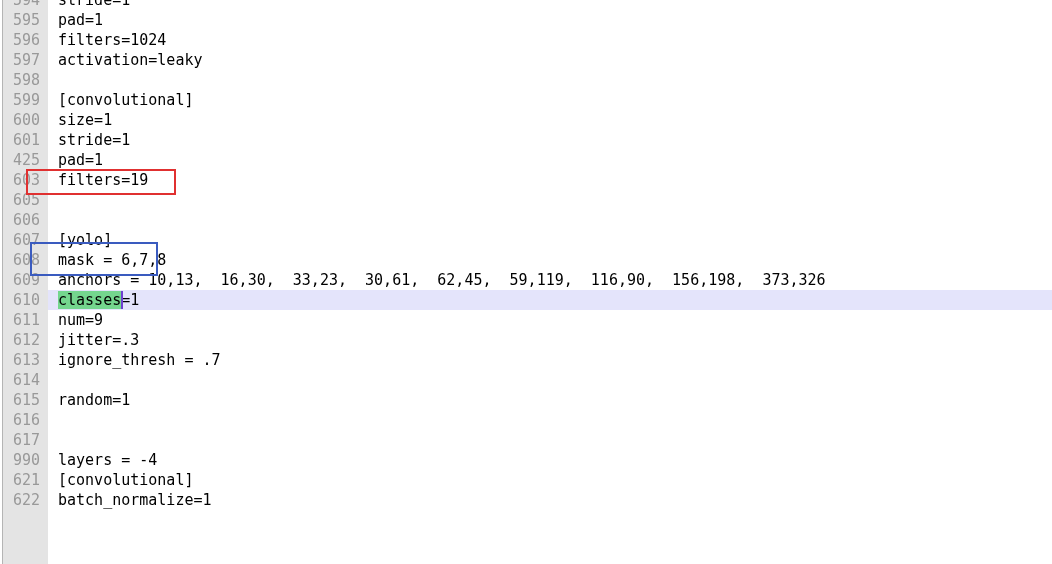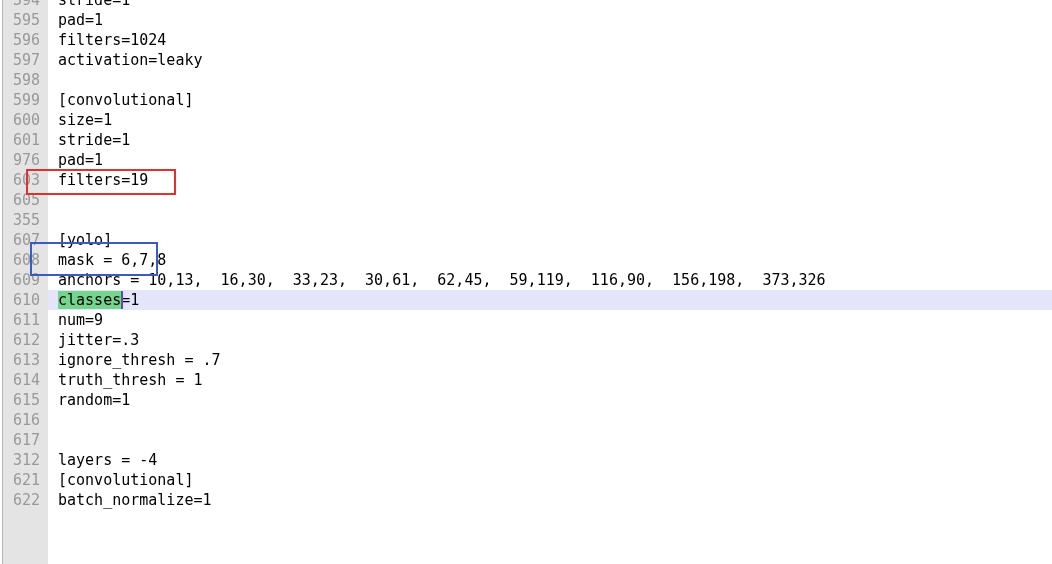--- a/index.html
+++ b/index.html
@@ -145,36 +145,36 @@
 
   <div class="surface" id="surface">
       <div class="row"><div class="lineno">594</div><div class="code">stride=1</div></div>
       <div class="row"><div class="lineno">595</div><div class="code">pad=1</div></div>
       <div class="row"><div class="lineno">596</div><div class="code">filters=1024</div></div>
       <div class="row"><div class="lineno">597</div><div class="code">activation=leaky</div></div>
       <div class="row"><div class="lineno">598</div><div class="code"></div></div>
       <div class="row"><div class="lineno">599</div><div class="code">[convolutional]</div></div>
       <div class="row"><div class="lineno">600</div><div class="code">size=1</div></div>
       <div class="row"><div class="lineno">601</div><div class="code">stride=1</div></div>
-      <div class="row"><div class="lineno">976</div><div class="code">pad=1</div></div>
+      <div class="row"><div class="lineno">425</div><div class="code">pad=1</div></div>
       <div class="row"><div class="lineno">603</div><div class="code">filters=19</div></div>
       <div class="row"><div class="lineno">605</div><div class="code"></div></div>
-      <div class="row"><div class="lineno">355</div><div class="code"></div></div>
+      <div class="row"><div class="lineno">606</div><div class="code"></div></div>
       <div class="row"><div class="lineno">607</div><div class="code">[yolo]</div></div>
       <div class="row"><div class="lineno">608</div><div class="code">mask = 6,7,8</div></div>
       <div class="row"><div class="lineno">609</div><div class="code">anchors = 10,13,  16,30,  33,23,  30,61,  62,45,  59,119,  116,90,  156,198,  373,326</div></div>
       <div class="row current"><div class="line-hl"></div><div class="token-hl" style="left: 58px; width: 63.21px;"></div><div class="caret" style="left: 121.21px;"></div><div class="lineno">610</div><div class="code">classes=1</div></div>
       <div class="row"><div class="lineno">611</div><div class="code">num=9</div></div>
       <div class="row"><div class="lineno">612</div><div class="code">jitter=.3</div></div>
       <div class="row"><div class="lineno">613</div><div class="code">ignore_thresh = .7</div></div>
-      <div class="row"><div class="lineno">614</div><div class="code">truth_thresh = 1</div></div>
+      <div class="row"><div class="lineno">614</div></div>
       <div class="row"><div class="lineno">615</div><div class="code">random=1</div></div>
       <div class="row"><div class="lineno">616</div><div class="code"></div></div>
       <div class="row"><div class="lineno">617</div><div class="code"></div></div>
-      <div class="row"><div class="lineno">312</div><div class="code">layers = -4</div></div>
+      <div class="row"><div class="lineno">990</div><div class="code">layers = -4</div></div>
       <div class="row"><div class="lineno">621</div><div class="code">[convolutional]</div></div>
       <div class="row"><div class="lineno">622</div><div class="code">batch_normalize=1</div></div>
     </div>
 
   <div class="annot red" style="left:26px; top:169px; width:146px; height:22px;"></div>
 
   <div class="annot blue" style="left:30px; top:242px; width:124px; height:30px;"></div>
 
 </div>
 

